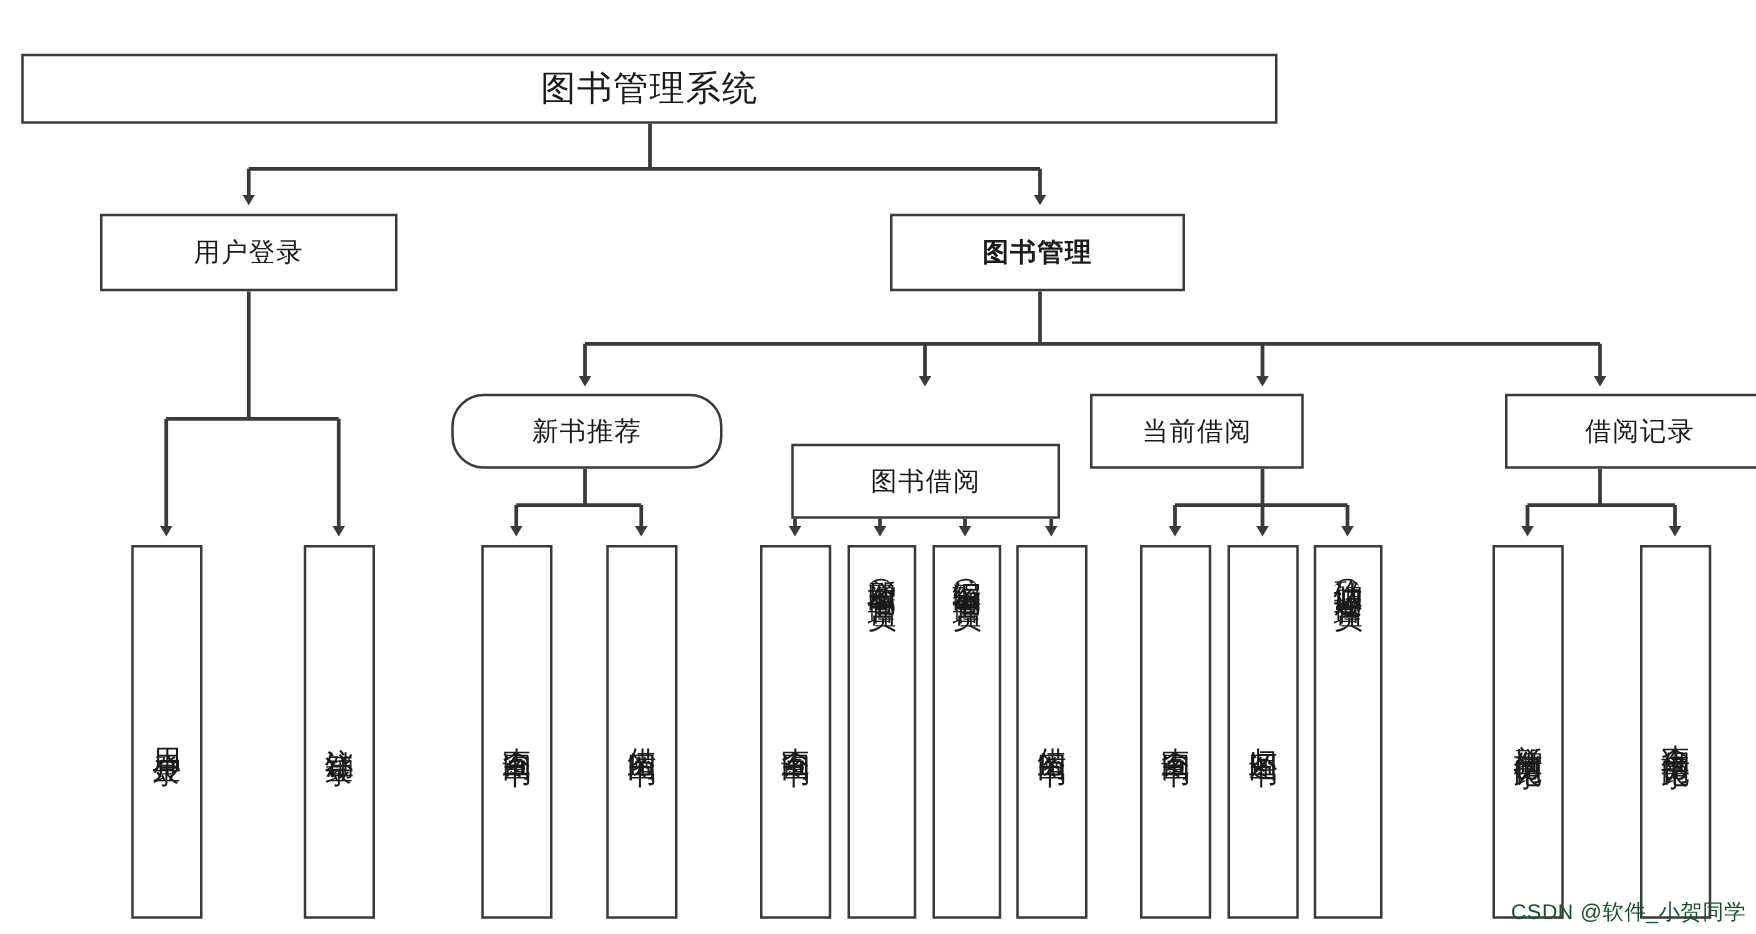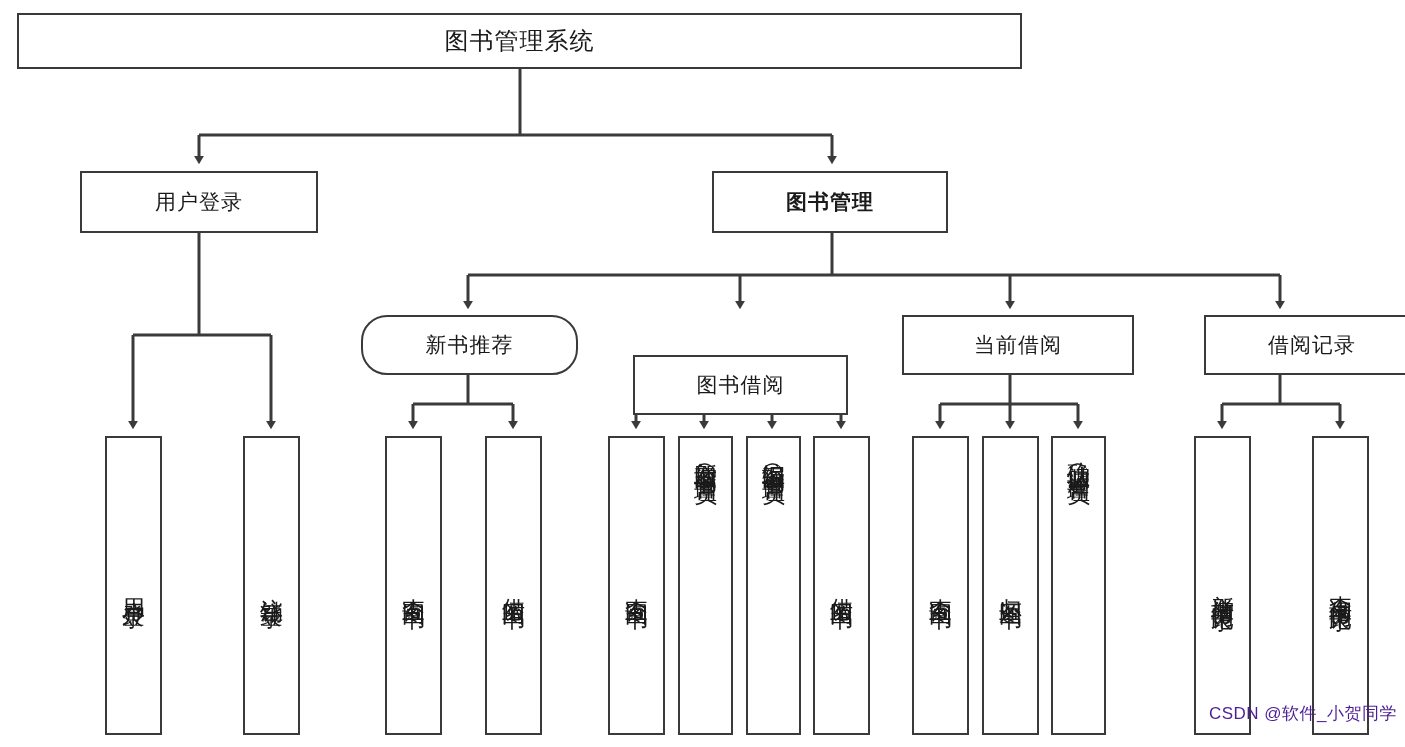--- a/index.html
+++ b/index.html
@@ -25,41 +25,41 @@
     border:2.5px solid #3a3a3a;
     display:flex;
     align-items:center;
     justify-content:center;
     color:#1a1a1a;
   }
   .node.horiz{
     font-size:21px;
     letter-spacing:1px;
   }
-  .node.root{ font-size:24px; }
+  .node.root{ font-size:28px;margin-top:30px; }
   .leaf{
     writing-mode:vertical-rl;
     text-orientation:upright;
     align-items:center;
     justify-content:center;
     font-size:23px;
     line-height:1.18;
     letter-spacing:3px;
     padding:6px 0;
     white-space:nowrap;
   }
   .leaf.top-aligned{
     justify-content:flex-start;
   }
   .watermark{
     position:absolute;
     right:8px;
-    bottom:22px;
+    bottom:6px;
     font-size:17px;
-    color:#4c1d95;
+    color:#14532d;
     letter-spacing:0.5px;
     white-space:nowrap;
   }
 </style>
 </head>
 <body>
 
 <div id="diagram">
 
   <svg id="wires" viewBox="0 0 1405 747" width="1405" height="747" aria-hidden="true">
@@ -112,21 +112,21 @@
     </g>
   </svg>
 
   <div class="node horiz root" style="left:17px;top:13px;width:1005px;height:56px;">图书管理系统</div>
 
   <div class="node horiz" style="left:80px;top:171px;width:238px;height:62px;">用户登录</div>
   <div class="node horiz" style="left:712px;top:171px;width:236px;height:62px;font-weight:bold;">图书管理</div>
 
   <div class="node horiz" style="left:361px;top:315px;width:217px;height:60px;border-radius:26px;">新书推荐</div>
   <div class="node horiz" style="left:633px;top:315px;width:215px;height:60px;margin-top:40px;">图书借阅</div>
-  <div class="node horiz" style="left:902px;top:315px;width:232px;height:60px;">当前借阅</div>
+  <div class="node horiz" style="left:872px;top:315px;width:171px;height:60px;">当前借阅</div>
   <div class="node horiz" style="left:1204px;top:315px;width:216px;height:60px;">借阅记录</div>
 
   <div class="node leaf" style="left:105px;top:436px;width:57px;height:299px;">用户登录</div>
   <div class="node leaf" style="left:243px;top:436px;width:57px;height:299px;">注销登录</div>
 
   <div class="node leaf" style="left:385px;top:436px;width:57px;height:299px;">查询图书</div>
   <div class="node leaf" style="left:485px;top:436px;width:57px;height:299px;">借阅图书</div>
 
   <div class="node leaf" style="left:608px;top:436px;width:57px;height:299px;">查询图书</div>
   <div class="node leaf top-aligned" style="left:678px;top:436px;width:55px;height:299px;">新增图书（管理员）</div>

